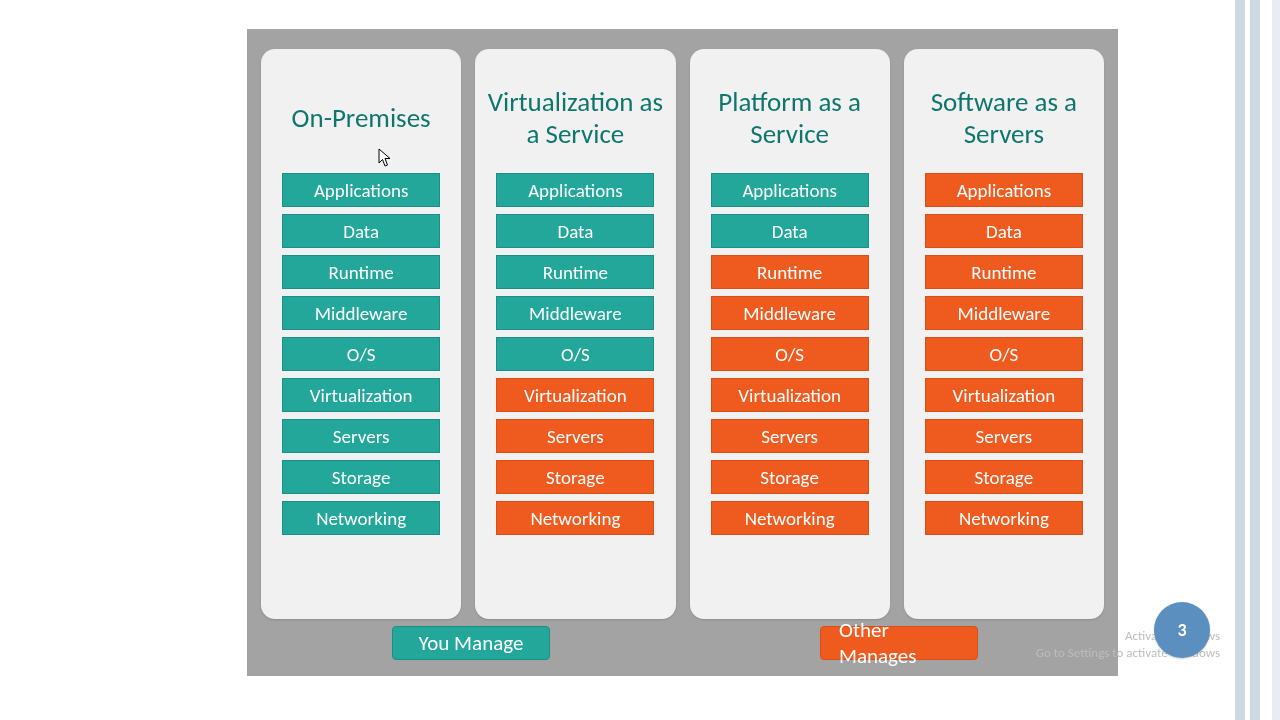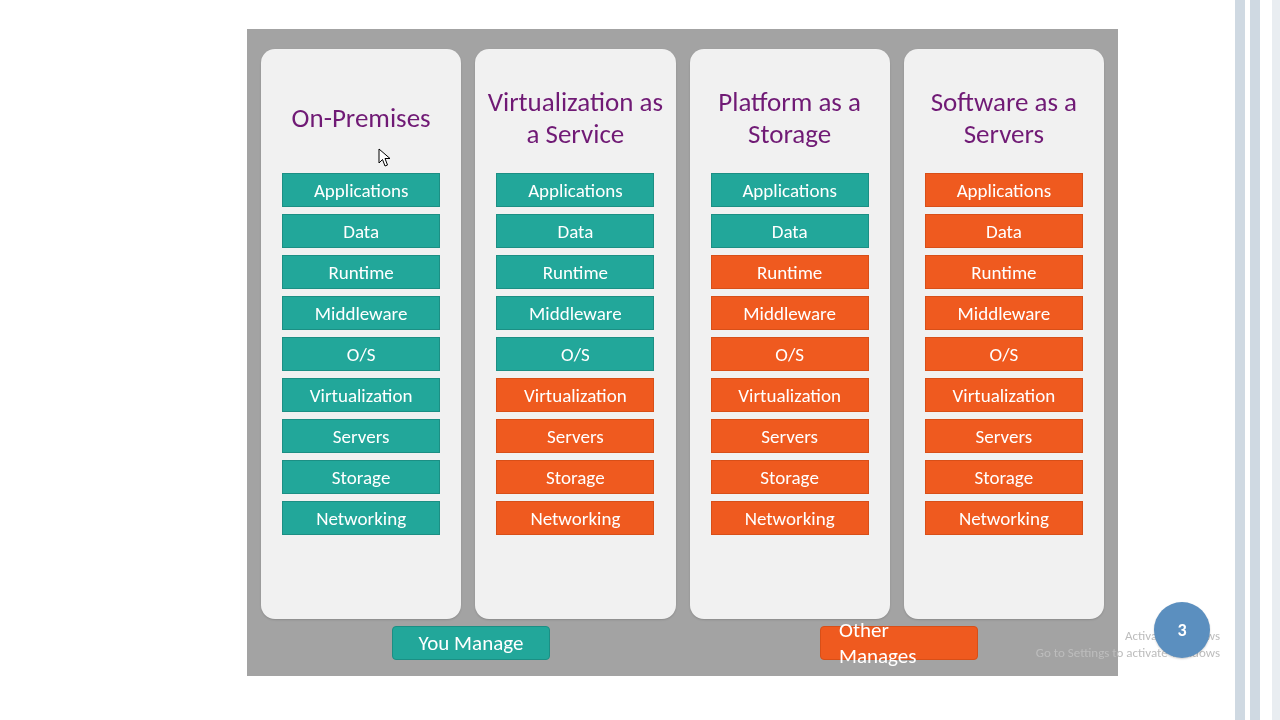--- a/index.html
+++ b/index.html
@@ -5,21 +5,21 @@
   html,body{margin:0;padding:0;width:1280px;height:720px;background:#fff;font-family:Calibri,Segoe UI,Arial,sans-serif;overflow:hidden;}
   .page{position:relative;width:1280px;height:720px;}
   
   .right-rail-1{position:absolute;top:0;right:35px;width:10px;height:720px;background:#cfd9e2;}
   .right-rail-2{position:absolute;top:0;right:20px;width:10px;height:720px;background:#cfd9e2;}
   .edge{position:absolute;top:0;right:0;width:8px;height:720px;background:#e9edf1;}
   
   .panel{position:absolute;left:247px;top:29px;width:871px;height:647px;background:#a3a3a3;}
   .cols{display:flex;gap:14px;padding:20px 14px 0 14px;height:590px;box-sizing:border-box;}
   .col{flex:1;background:#f1f1f1;border-radius:14px;box-shadow:0 1px 2px rgba(0,0,0,.15);display:flex;flex-direction:column;align-items:center;padding:14px 10px 18px 10px;box-sizing:border-box;}
-  .col-title{color:#701a75;font-size:27px;font-weight:400;text-align:center;line-height:1.2;height:110px;display:flex;align-items:center;justify-content:center;}
+  .col-title{color:#0f766e;font-size:27px;font-weight:400;text-align:center;line-height:1.2;height:110px;display:flex;align-items:center;justify-content:center;}
   .stack{display:flex;flex-direction:column;gap:7px;width:100%;align-items:center;}
   .box{width:158px;height:34px;border-radius:0;color:#fff;font-size:19px;display:flex;align-items:center;justify-content:center;box-sizing:border-box;}
   .teal{background:#22a79a;border:1px solid #1c8f84;}
   .orange{background:#ef5a1f;border:1px solid #d84f18;}
   .legend{position:absolute;left:0;right:0;bottom:10px;height:40px;}
   .legend .btn{position:absolute;height:34px;border-radius:4px;font-size:21px;color:#fff;display:flex;align-items:center;justify-content:center;padding:0 18px;box-sizing:border-box;}
   .legend .teal{left:145px;width:158px;}
   .legend .orange{left:573px;width:158px;}
   
   .logo{position:absolute;left:2px;top:632px;color:#9a2a25;font-family:Georgia,"Times New Roman",serif;font-weight:700;letter-spacing:1px;font-size:32px;line-height:1.05;}
@@ -62,21 +62,21 @@
             <div class="box teal">Runtime</div>
             <div class="box teal">Middleware</div>
             <div class="box teal">O/S</div>
             <div class="box orange">Virtualization</div>
             <div class="box orange">Servers</div>
             <div class="box orange">Storage</div>
             <div class="box orange">Networking</div>
           </div>
         </div>
         <div class="col">
-          <div class="col-title">Platform as a Storage</div>
+          <div class="col-title">Platform as a Service</div>
           <div class="stack">
             <div class="box teal">Applications</div>
             <div class="box teal">Data</div>
             <div class="box orange">Runtime</div>
             <div class="box orange">Middleware</div>
             <div class="box orange">O/S</div>
             <div class="box orange">Virtualization</div>
             <div class="box orange">Servers</div>
             <div class="box orange">Storage</div>
             <div class="box orange">Networking</div>

